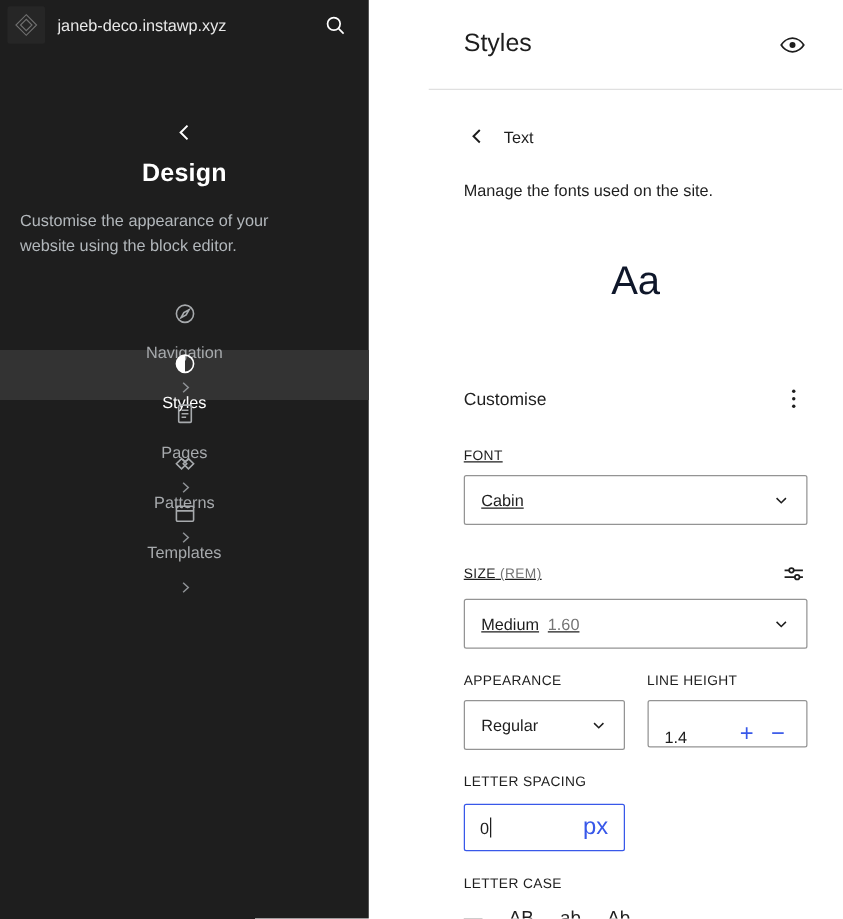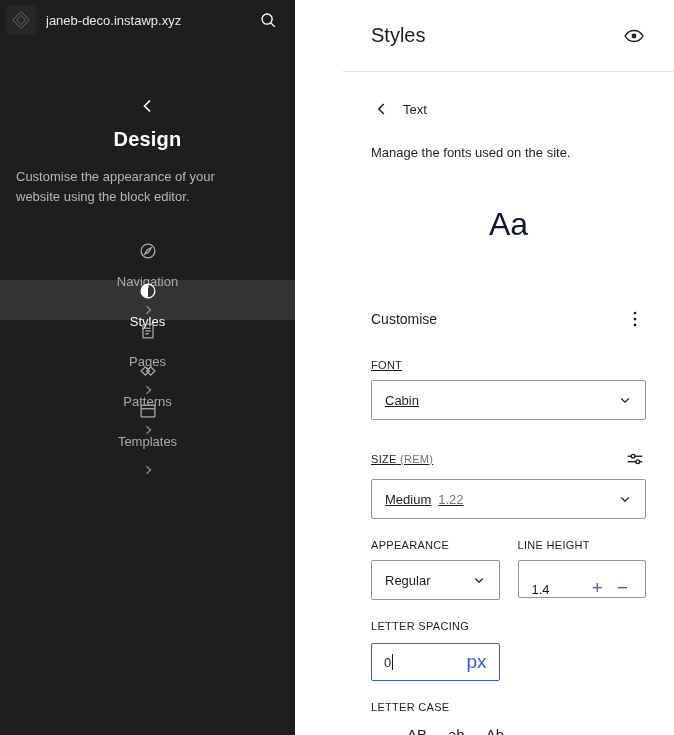--- a/index.html
+++ b/index.html
@@ -232,21 +232,21 @@
               <line x1="4" y1="9" x2="20" y2="9"></line>
               <circle cx="10" cy="9" r="2" fill="#fff"></circle>
               <line x1="4" y1="15" x2="20" y2="15"></line>
               <circle cx="15" cy="15" r="2" fill="#fff"></circle>
             </svg>
           </button>
         </div>
         <div class="select" role="combobox">
           <span class="left">
             <span>Medium</span>
-            <span class="val-sub">1.22</span>
+            <span class="val-sub">1.60</span>
           </span>
           <span class="chev-d">
             <svg width="18" height="18" viewBox="0 0 24 24" fill="none" stroke="currentColor" stroke-width="1.6">
               <polyline points="7,10 12,15 17,10"></polyline>
             </svg>
           </span>
         </div>
       </div>
 
       <div class="two-col">

